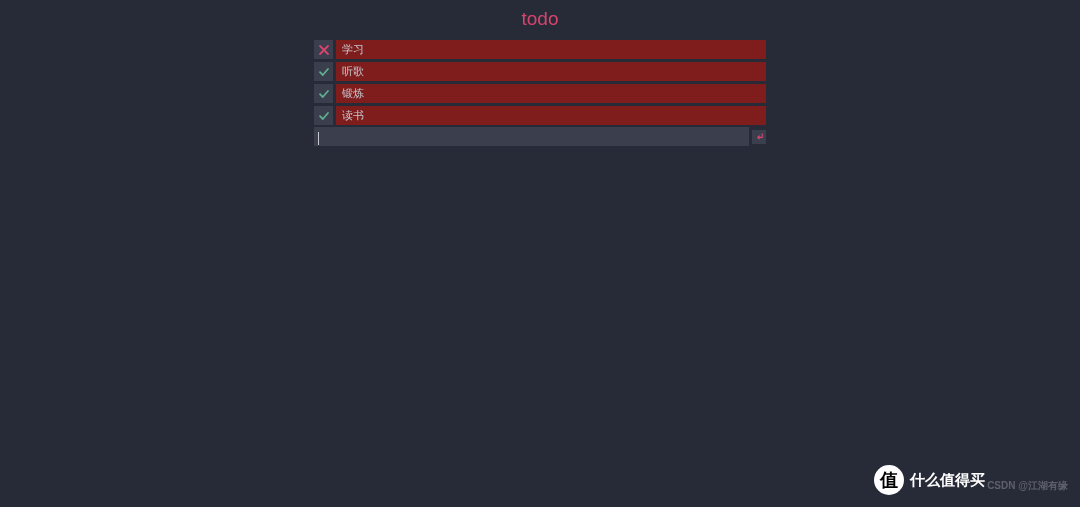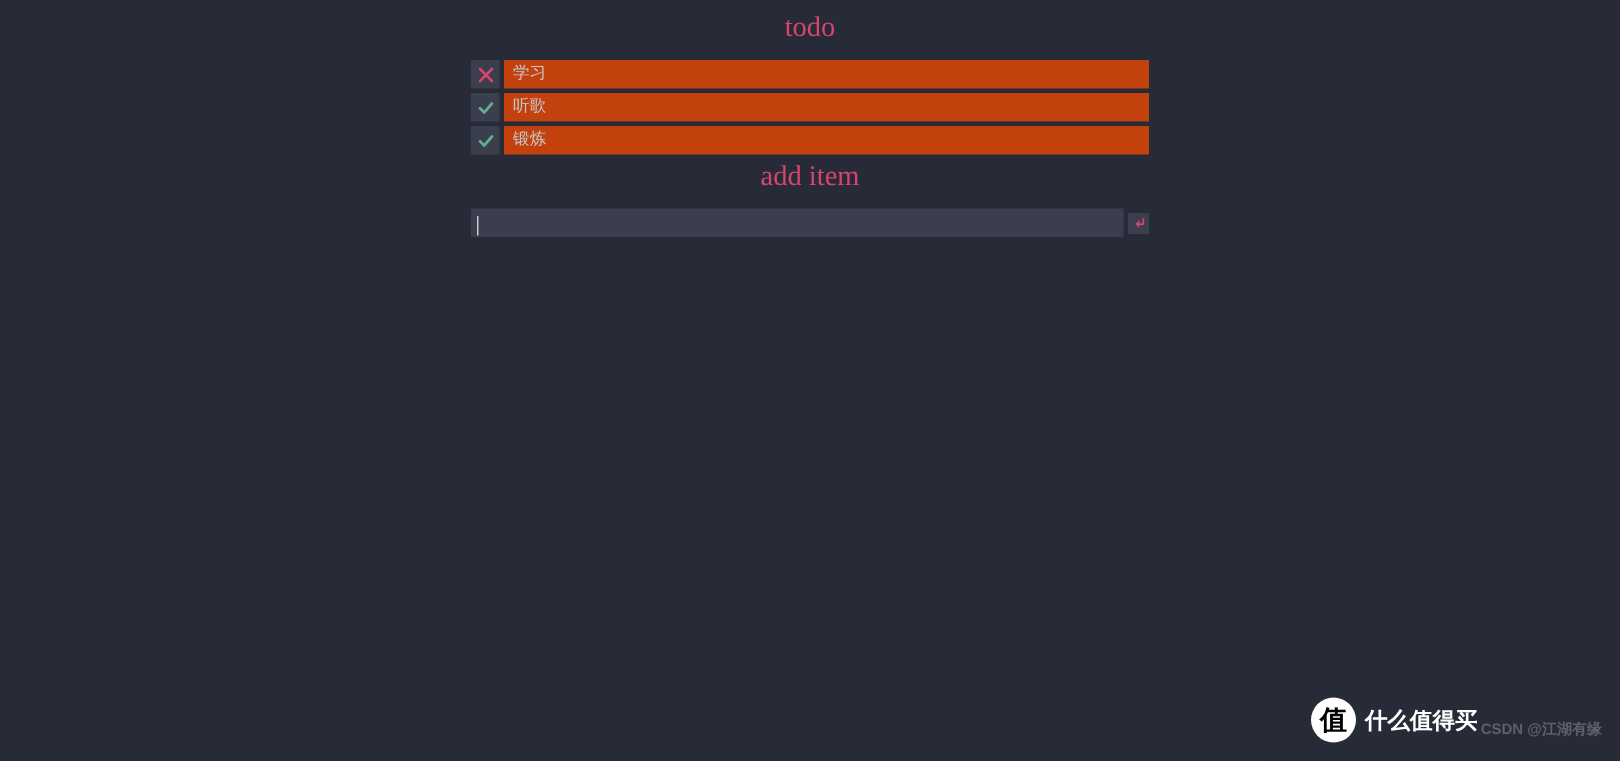--- a/index.html
+++ b/index.html
@@ -1,23 +1,23 @@
 <!DOCTYPE html>
 <html><head>
 <meta charset="utf-8">
 <style>
   * { box-sizing: border-box; margin: 0; padding: 0; }
   html, body { width: 1080px; height: 507px; background: #272b38; font-family: Arial, "Microsoft YaHei", sans-serif; overflow: hidden; position: relative; }
-  .container { width: 452px; margin: 0 auto; padding-top: 4px; font-family: Liberation Serif, serif; }
+  .container { width: 452px; margin: 0 auto; padding-top: 4px; }
   .heading { text-align: center; color: #d6456e; font-size: 19px; font-weight: normal; margin: 4px 0 10px; }
   .list { display: flex; flex-direction: column; gap: 3px; }
   .row { display: flex; gap: 3px; }
   .icon-box { width: 19px; height: 19px; background: #3a3e4d; display: flex; align-items: center; justify-content: center; flex-shrink: 0; cursor: pointer; }
   .icon-box svg { width: 12px; height: 12px; }
-  .text-cell { flex: 1; background: #c2410c; color: #c7c8cf; font-size: 11px; line-height: 19px; height: 19px; padding: 0 6px; cursor: pointer; }
+  .text-cell { flex: 1; background: #7f1d1d; color: #c7c8cf; font-size: 11px; line-height: 19px; height: 19px; padding: 0 6px; cursor: pointer; }
   .add-row { display: flex; gap: 3px; margin-top: 2px; }
   .caret { display: inline-block; width: 1px; height: 13px; background: #c7c8cf; vertical-align: middle; margin-top: 3px; margin-left: 0; animation: blink 1s step-end infinite; }
   @keyframes blink { 50% { opacity: 0; } }
   .input-wrap { flex: 1; height: 19px; background: #3a3e4d; padding: 0 4px; display: flex; align-items: center; cursor: text; }
   .add-btn { width: 14px; height: 14px; background: #3a3e4d; display: flex; align-items: center; justify-content: center; cursor: pointer; margin-top: 2.5px; }
   .add-btn svg { width: 9px; height: 9px; }
   .watermark-zhi { position: absolute; right: 95px; bottom: 12px; display: flex; align-items: center; gap: 6px; }
   .zhi-circle { width: 30px; height: 30px; border-radius: 50%; background: #fff; color: #000; display: flex; align-items: center; justify-content: center; font-size: 18px; font-weight: bold; }
   .zhi-text { color: #fff; font-size: 15px; font-weight: bold; }
   .watermark-csdn { position: absolute; right: 12px; bottom: 14px; color: rgba(160,160,170,0.45); font-size: 10px; font-weight: bold; }
@@ -52,24 +52,31 @@
 
     <div class="row">
       <div class="icon-box">
         <svg viewBox="0 0 12 12">
             <path d="M2 6.2 L4.8 9 L10 3" stroke="#5faf8f" stroke-width="1.8" fill="none" stroke-linecap="round" stroke-linejoin="round"></path>
           </svg>
       </div>
       <div class="text-cell">锻炼</div>
     </div>
 
+    <div class="row">
+      <div class="icon-box">
+        <svg viewBox="0 0 12 12">
+            <path d="M2 6.2 L4.8 9 L10 3" stroke="#5faf8f" stroke-width="1.8" fill="none" stroke-linecap="round" stroke-linejoin="round"></path>
+          </svg>
+      </div>
+      <div class="text-cell">读书</div>
+    </div>
 
   </div>
 
-  <div class="heading">add item</div>
 
   <div class="add-row">
     <div class="input-wrap">
       <span class="caret"></span>
       <span></span>
     </div>
     <div class="add-btn">
       <svg viewBox="0 0 10 10">
           <path d="M8 2 L8 6 L3 6 M4.8 4.2 L3 6 L4.8 7.8" stroke="#d6456e" stroke-width="1.2" fill="none" stroke-linecap="round" stroke-linejoin="round"></path>
         </svg>

